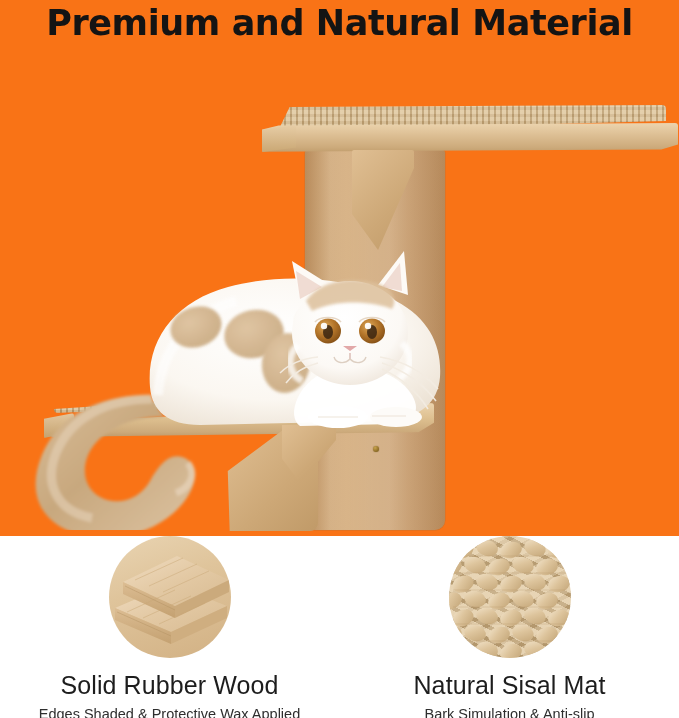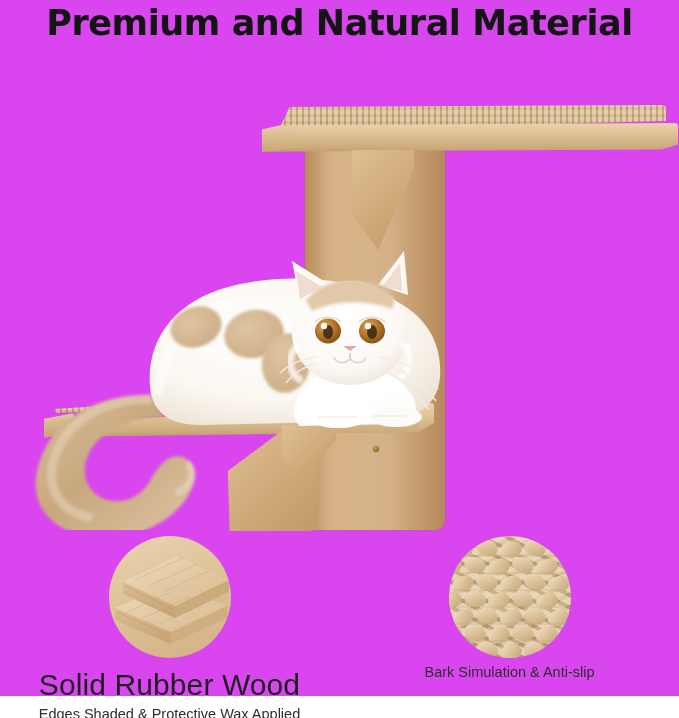--- a/index.html
+++ b/index.html
@@ -3,21 +3,21 @@
 <meta charset="utf-8">
 <style>
   html,body{margin:0;padding:0;}
   body{
     width:679px;height:718px;
     background:#ffffff;
     font-family:"Liberation Sans", sans-serif;
     overflow:hidden;
     position:relative;
   }
-  .page{position:relative;width:679px;height:696px;background:#d946ef;}
+  .page{position:relative;width:679px;height:536px;background:#f97316;}
 
   
   .header{position:absolute;left:0;top:0;width:679px;text-align:center;}
   .headline{
     font-size:35px;font-weight:bold;color:#141414;
     letter-spacing:-0.4px;line-height:42px;margin-top:2px;
     font-family:"DejaVu Sans","Liberation Sans",sans-serif;
   }
   .subhead{
     font-size:17px;font-weight:normal;color:#3a3a3a;
@@ -85,21 +85,21 @@
   .circle.wood{
     background:linear-gradient(160deg,#e9d4b2 0%,#dfc49b 40%,#d2b184 100%);
   }
   .circle.sisal{
     background:
       repeating-linear-gradient(28deg, rgba(165,135,92,.45) 0 4px, rgba(232,213,182,.65) 4px 11px),
       repeating-linear-gradient(-28deg, rgba(150,120,78,.35) 0 4px, rgba(240,224,196,.55) 4px 11px),
       linear-gradient(180deg,#e3cfa9,#d2b98e);
   }
   .feat-title{
-    font-size:30px;color:#1d1d1d;font-weight:normal;
+    font-size:25px;color:#1d1d1d;font-weight:normal;
     margin-top:12px;line-height:30px;letter-spacing:0.1px;
   }
   .feat-sub{
     font-size:14.5px;color:#2e2e2e;margin-top:5px;line-height:18px;
   }
 </style>
 </head>
 <body>
 
 <div class="page">
@@ -349,17 +349,18 @@
           <g stroke="#b79468" stroke-width=".6" opacity=".5" fill="none">
             <path d="M4,20 L118,20"></path>
               <path d="M4,37 L118,37"></path>
               <path d="M4,54 L118,54"></path>
             <path d="M4,71 L118,71"></path>
               <path d="M4,88 L118,88"></path>
               <path d="M4,105 L118,105"></path>
           </g>
         </svg>
       </div>
+      <div class="feat-title">Natural Sisal Mat</div>
       <div class="feat-sub">Bark Simulation &amp; Anti-slip</div>
     </div>
 
   </div>
 </div>
 
 </body></html>

